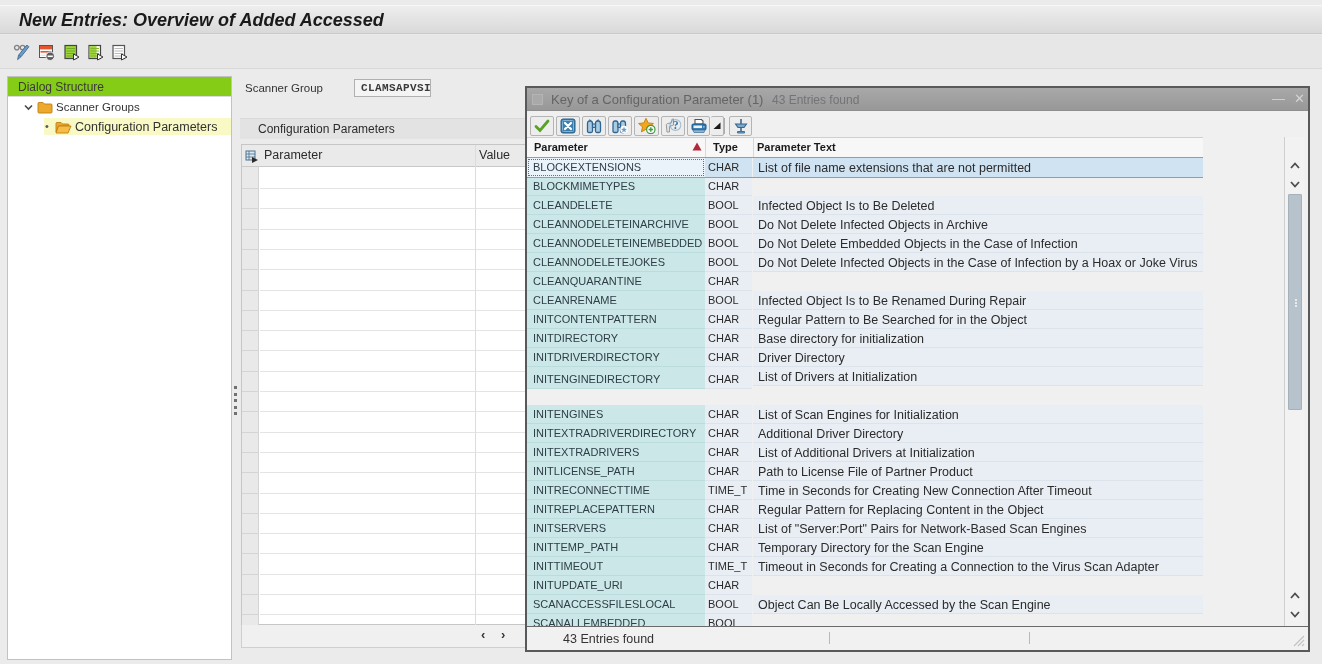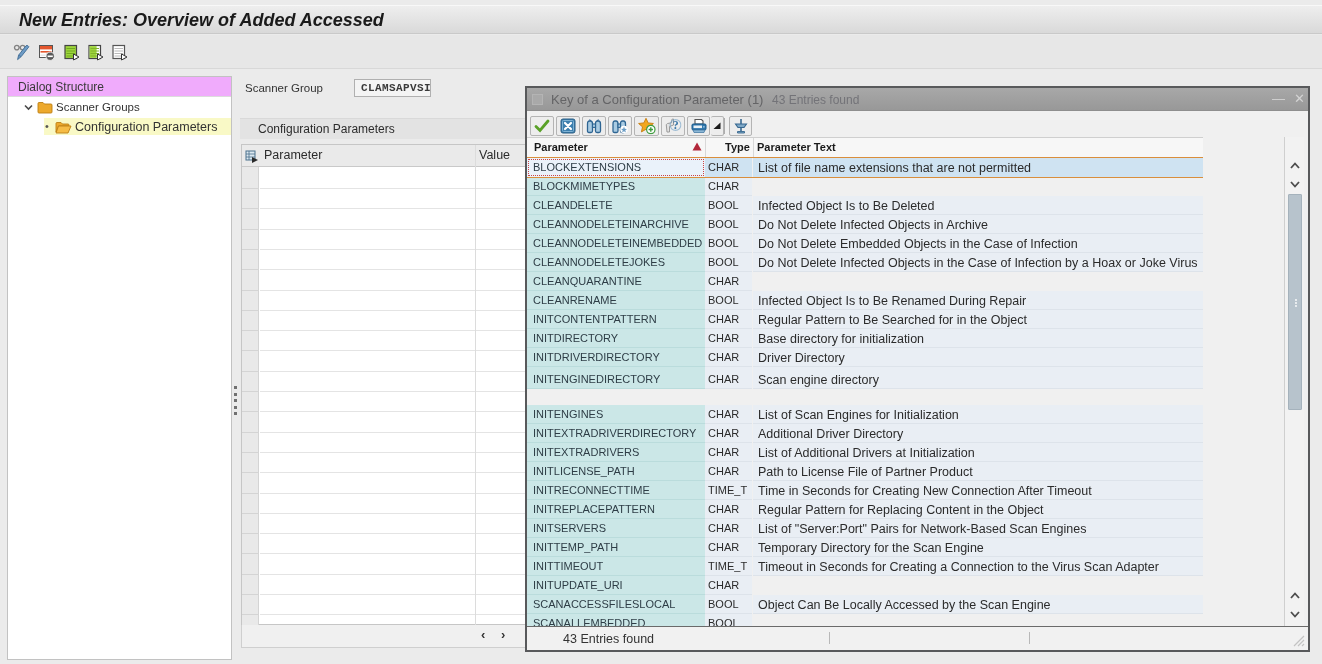--- a/index.html
+++ b/index.html
@@ -10,21 +10,21 @@
 #titlebar { position:absolute; left:0; top:5px; width:1322px; height:29px;
   background:linear-gradient(#eeeeee,#d9d9d9); border-top:1px solid #f8f8f8; border-bottom:1px solid #c9c9c9; }
 #titlebar span { position:absolute; left:19px; top:4px; font-size:18px; font-weight:bold; font-style:italic; color:#1a1a1a; }
 
 
 #apptb { position:absolute; left:0; top:35px; width:1322px; height:34px; background:#e7e7e7; border-bottom:1px solid #d8d8d8; }
 .tbico { position:absolute; top:9px; width:18px; height:17px; }
 
 
 #leftpanel { position:absolute; left:7px; top:76px; width:225px; height:584px; background:#fff; border:1px solid #c2c2c2; }
-#lphead { position:absolute; left:0; top:0; width:223px; height:20px; background:#f0abfc; border-bottom:1px solid #dcdcdc; }
+#lphead { position:absolute; left:0; top:0; width:223px; height:20px; background:#84cc16; border-bottom:1px solid #dcdcdc; }
 #lphead span { position:absolute; left:10px; top:3px; color:#3a3a3a; font-size:12px; }
 .treerow { position:absolute; height:17px; }
 #hl { position:absolute; left:36px; top:41px; width:187px; height:17px; background:#f9f9c6; }
 
 
 #sglabel { position:absolute; left:245px; top:82px; font-size:11.5px; }
 #sgfield { position:absolute; left:354px; top:79px; width:77px; height:18px; background:#f4f4f4; border:1px solid #b0b0b0;
   font-family:"Liberation Mono", monospace; font-size:11px; font-weight:bold; color:#3a3a3a; padding:2px 0 0 6px; letter-spacing:0.4px; }
 #hsep { position:absolute; left:240px; top:118px; width:1065px; height:1px; background:#d9d9d9; }
 #cpbar { position:absolute; left:240px; top:119px; width:1065px; height:20px; background:#e3e3e3; }
@@ -291,21 +291,21 @@
       <path d="M7.5 1 L7.5 6" stroke="#36678f" stroke-width="1.6"></path>
       <path d="M2 6 L13 6 L10.5 9.5 L4.5 9.5 Z" fill="#7fa8c6" stroke="#36678f" stroke-width="1.1"></path>
       <path d="M7.5 9.5 L7.5 13" stroke="#36678f" stroke-width="1.6"></path>
       <path d="M4 13.5 L11 13.5 L11 15 L4 15 Z" fill="#7fa8c6" stroke="#36678f" stroke-width="0.9"></path>
     </svg>
   </div>
 
   <div id="dtclip">
     <div id="dthead">
       <b style="left:7px">Parameter</b>
-      <b style="left:198px">Type</b>
+      <b style="left:186px">Type</b>
       <b style="left:230px">Parameter Text</b>
       <svg style="position:absolute;left:165px;top:4px" width="10" height="9" viewBox="0 0 10 9">
           <path d="M5 0.5 L9.5 8.5 L0.5 8.5 Z" fill="#b2273a"></path>
         </svg>
       <div class="hsep" style="left:178px"></div>
       <div class="hsep" style="left:226px"></div>
     </div>
     <div id="selbar-top"></div>
 
 <div class="drow sel" style="top:21.0px">
@@ -362,21 +362,20 @@
   <div class="dcell dtext">Driver Directory</div>
 </div>
 <div class="drow" style="top:230.0px">
   <div class="dcell dparam">INITDRIVERS</div>
   <div class="dcell dtype">CHAR</div>
   <div class="dcell dtext">List of Drivers at Initialization</div>
 </div>
 <div class="drow" style="top:233px">
   <div class="dcell dparam">INITENGINEDIRECTORY</div>
   <div class="dcell dtype">CHAR</div>
-  <div class="dcell dtext">Scan engine directory</div>
 </div>
 <div class="drow" style="top:268.0px">
   <div class="dcell dparam">INITENGINES</div>
   <div class="dcell dtype">CHAR</div>
   <div class="dcell dtext">List of Scan Engines for Initialization</div>
 </div>
 <div class="drow" style="top:287.0px">
   <div class="dcell dparam">INITEXTRADRIVERDIRECTORY</div>
   <div class="dcell dtype">CHAR</div>
   <div class="dcell dtext">Additional Driver Directory</div>

